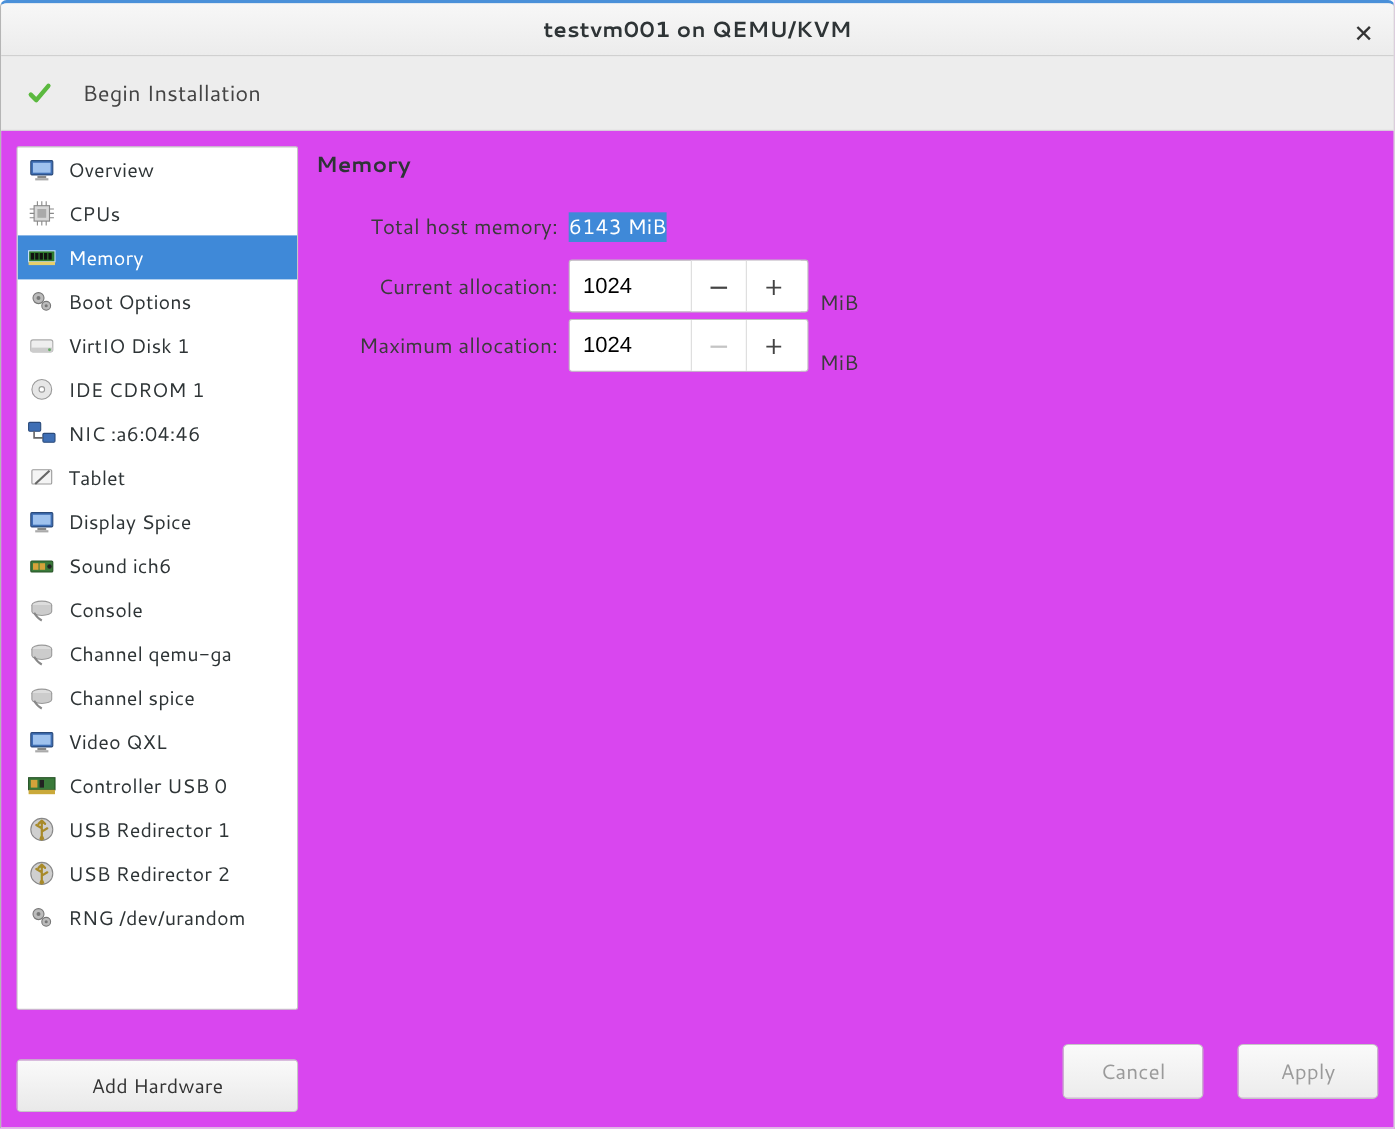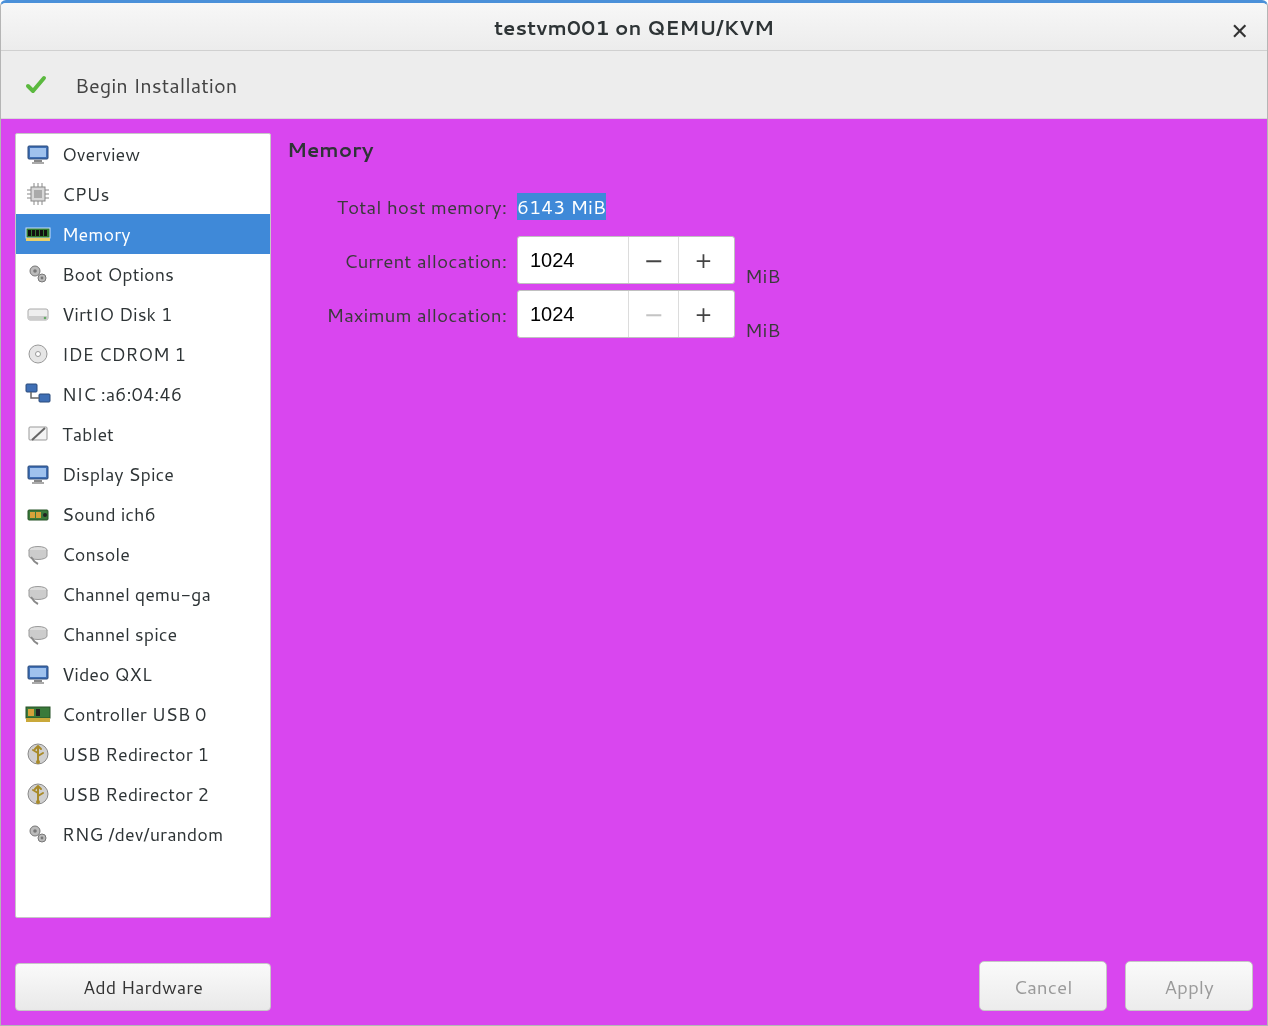--- a/index.html
+++ b/index.html
@@ -23,21 +23,21 @@
   .panel-title { font-weight:bold; font-size:20px; color:#2e3436; margin:2px 0 16px 2px;}
   .form-row { display:flex; align-items:center; height:54px; }
   .form-label { width:232px; text-align:right; padding-right:10px; font-size:19px; color:#3b3b3b;}
   .form-value { font-size:19px; }
   .hl { background:#3f89d8; color:#fff; padding:0 0;}
   .spin { display:flex; align-items:center; border:1px solid #c0c0c0; border-radius:3px; background:#fff; height:48px; width:218px;}
   .spin input { border:none; outline:none; font-size:20px; width:110px; padding:0 12px; height:100%; background:transparent;}
   .spin .sbtn { width:50px; height:100%; border-left:1px solid #dcdcdc; display:flex; align-items:center; justify-content:center; font-size:24px; cursor:pointer; color:#444; background:#fff;}
   .spin .sbtn.disabled { color:#c4c4c4; cursor:default;}
   .unit { margin-left:10px; font-size:19px; color:#3b3b3b;margin-top:31px;}
-  .footer { position:absolute; right:0; bottom:14px; display:flex; gap:18px;}
+  .footer { position:absolute; right:0; bottom:26px; display:flex; gap:31px;}
   .btn { min-width:128px; height:50px; border:1px solid #c6c6c6; border-radius:5px; background:linear-gradient(#fafafa,#ececec); display:flex; align-items:center; justify-content:center; font-size:19px; color:#9a9a9a; cursor:default;}
   svg { display:block; }
 </style>
 </head>
 <body>
 
 <div class="window">
 
   <div class="titlebar">
     <span class="title">testvm001 on QEMU/KVM</span>

